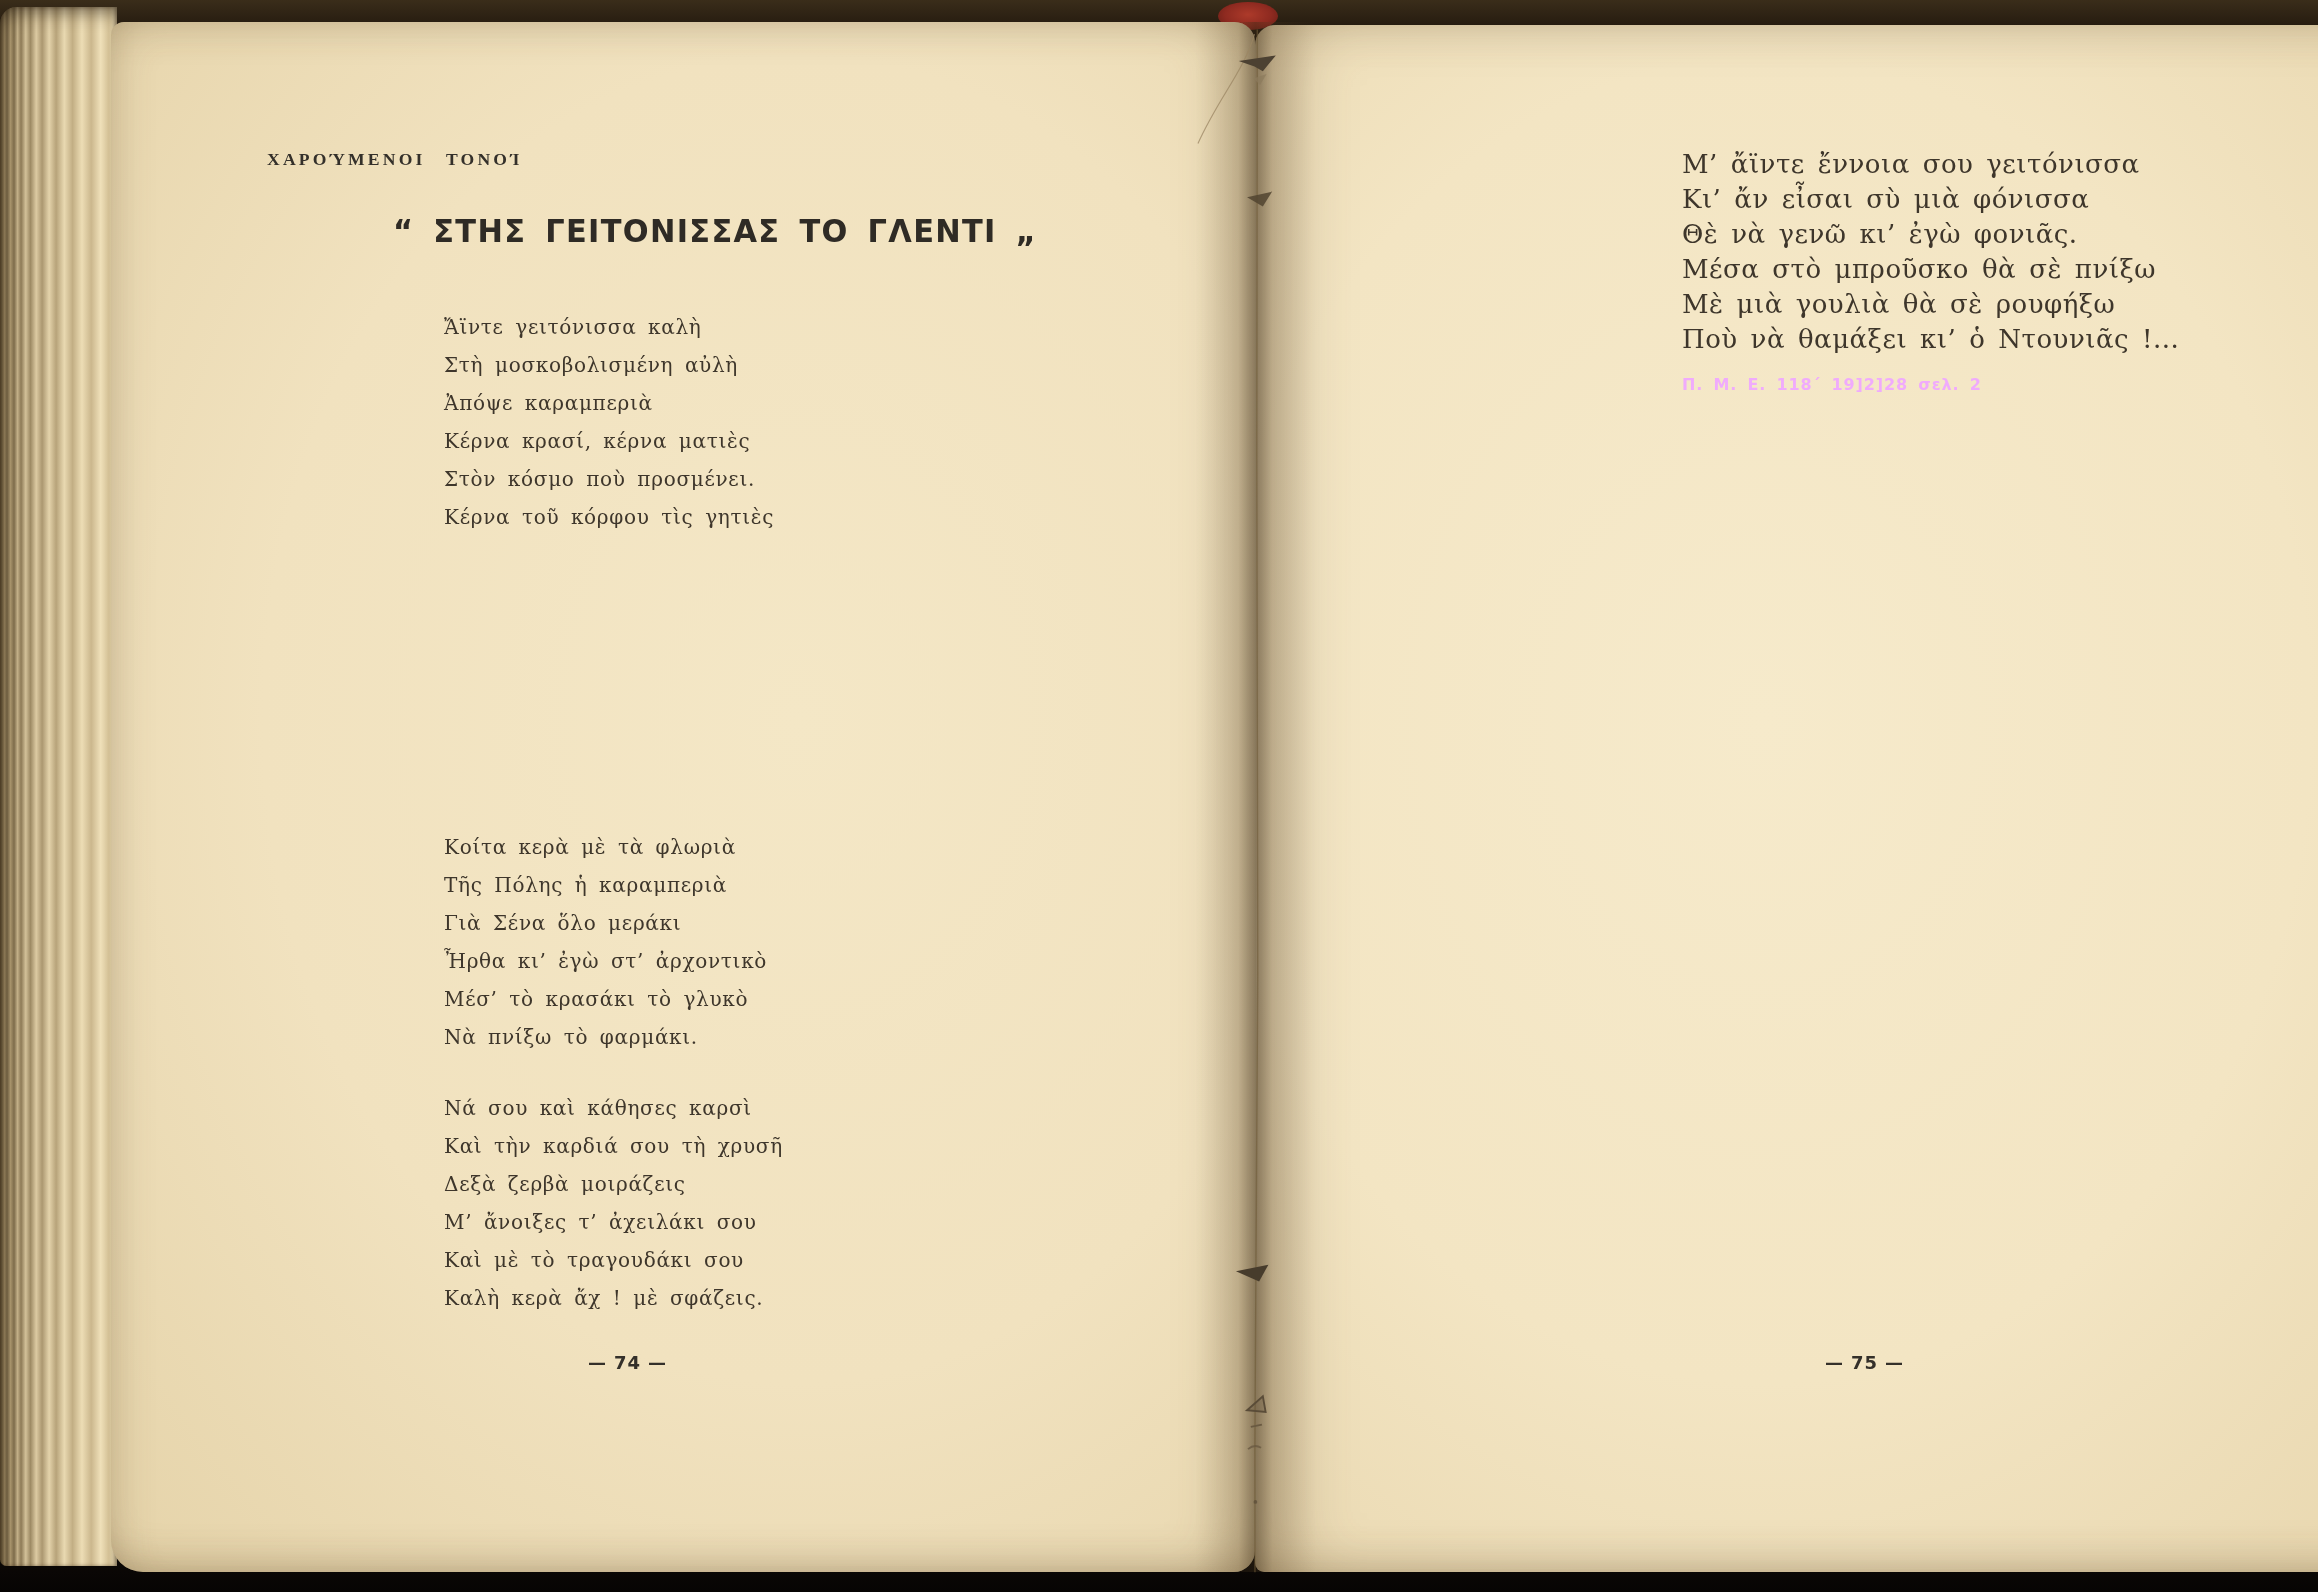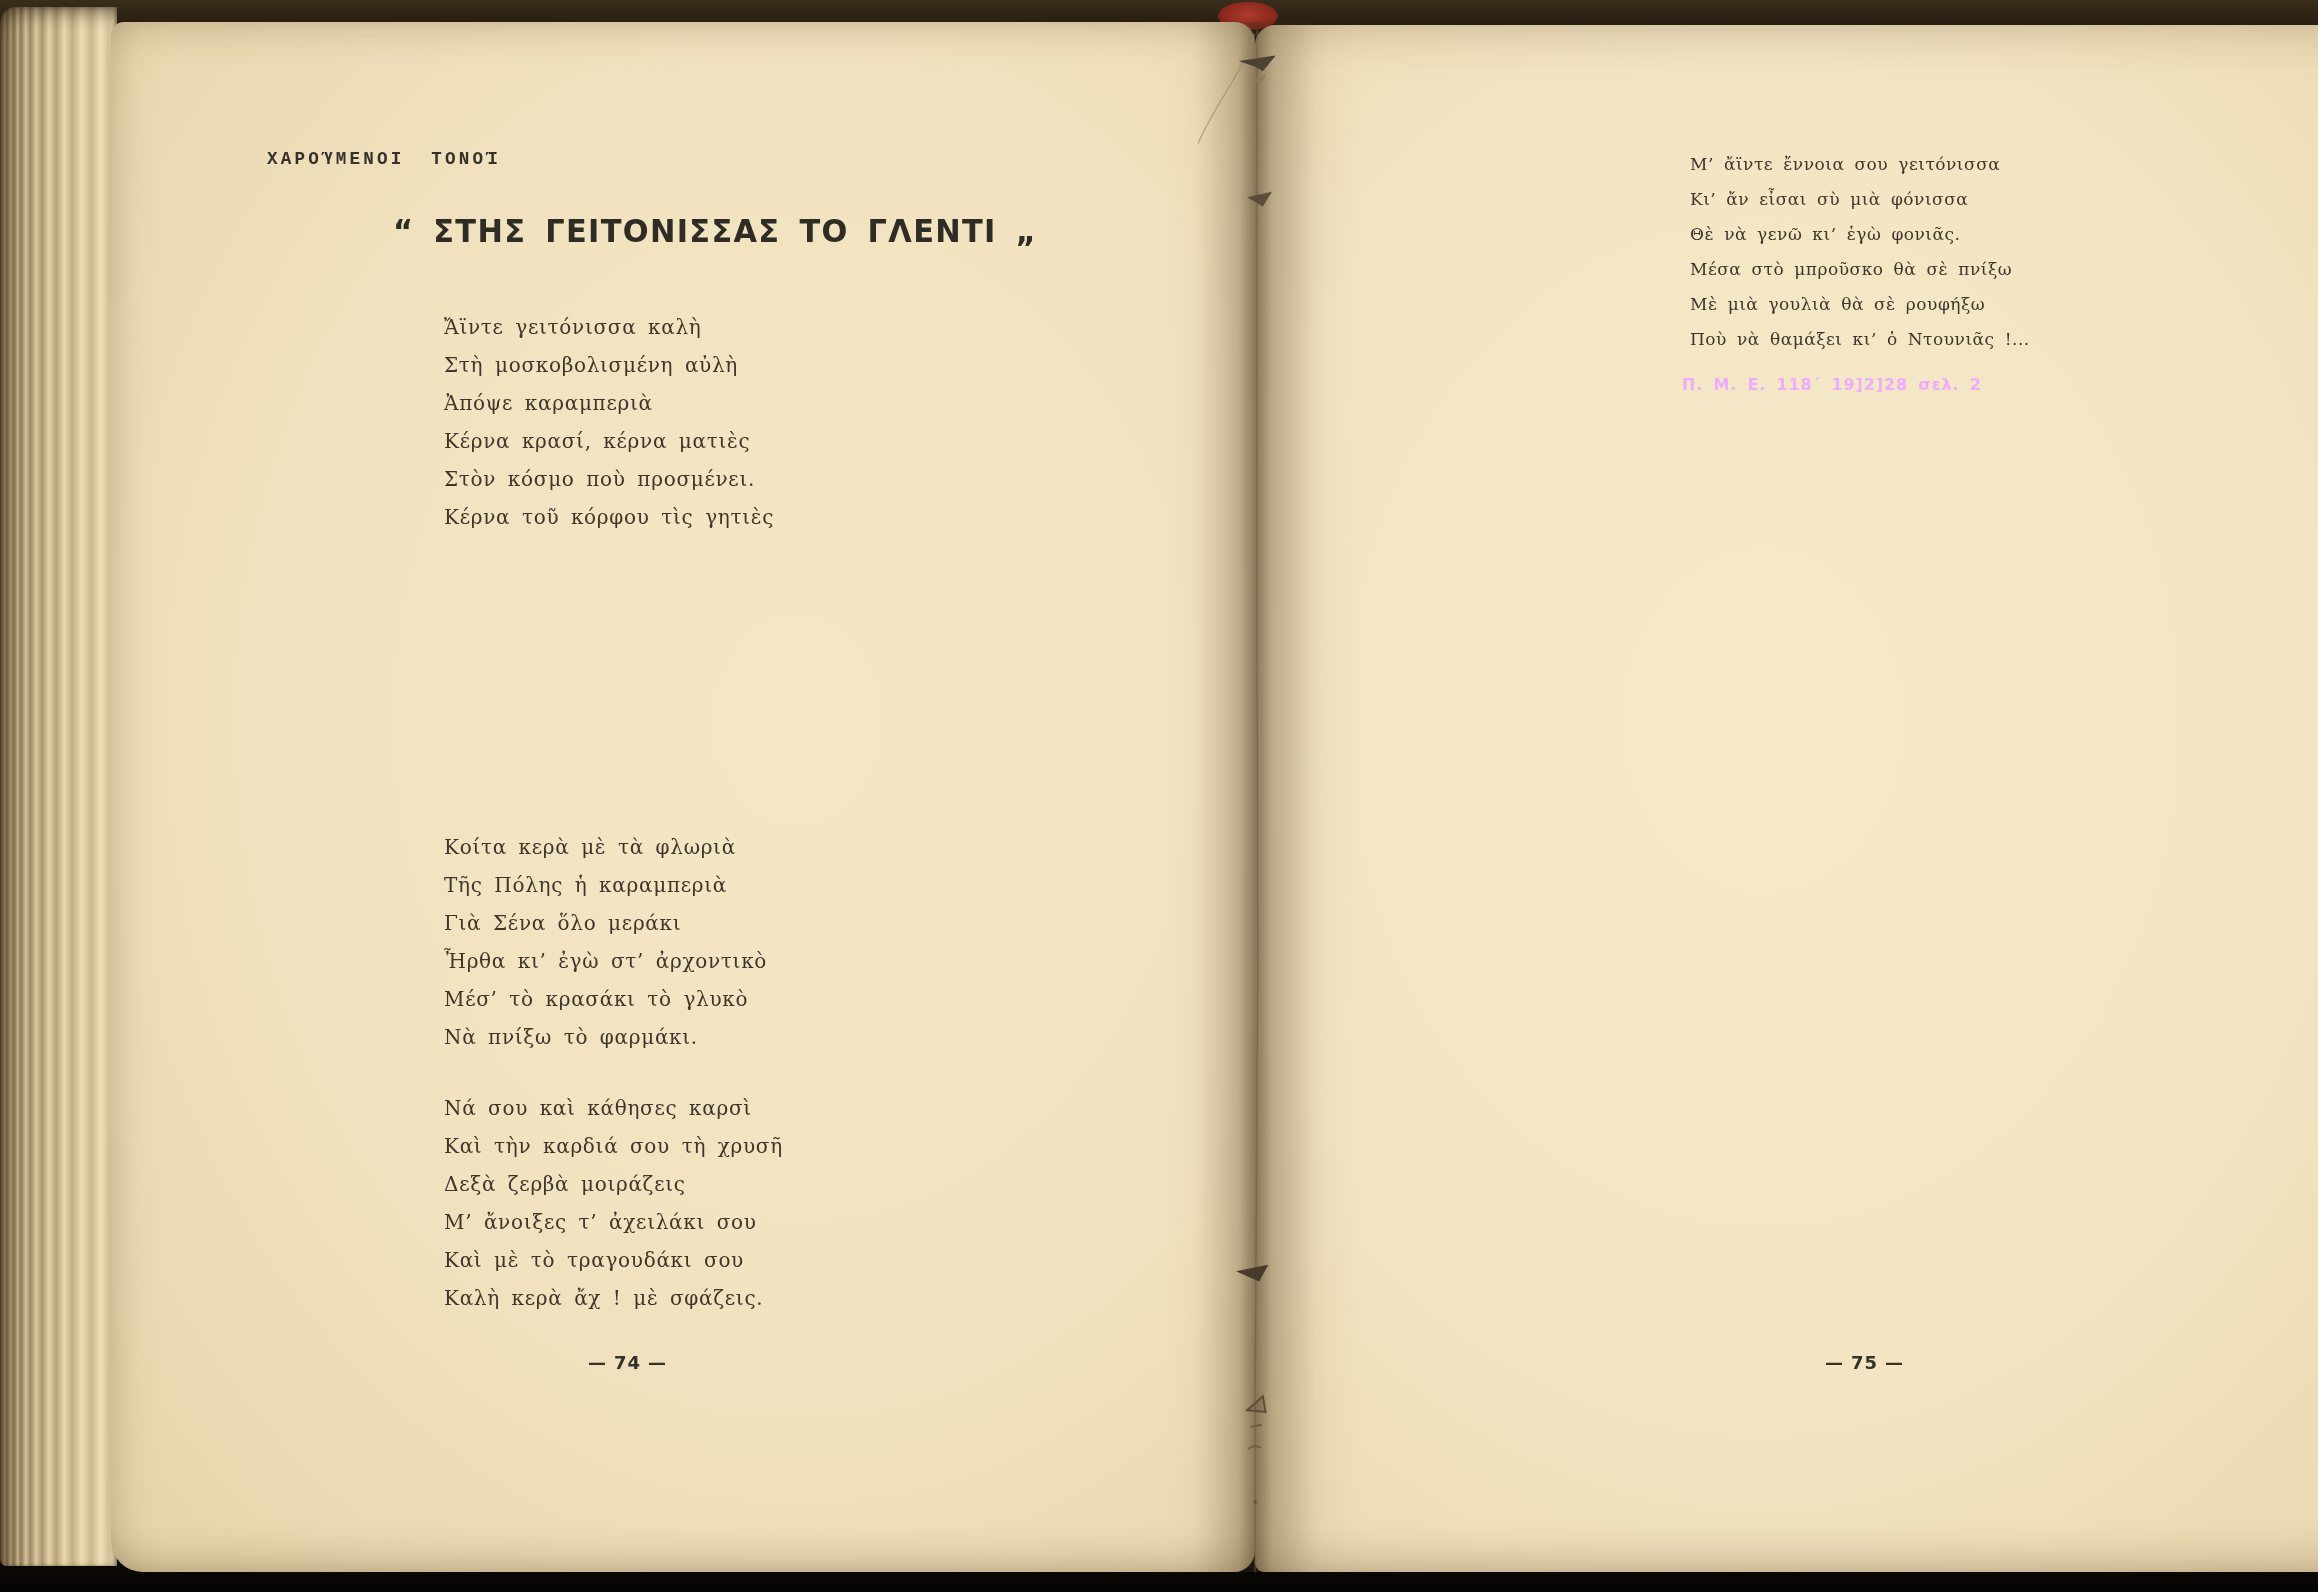--- a/index.html
+++ b/index.html
@@ -67,34 +67,34 @@
       rgba(91,70,40,.16) 64%, rgba(91,70,40,0) 100%);
     pointer-events:none;
   }
   svg.gutter-detail{position:absolute;left:1185px;top:0;z-index:6;pointer-events:none;}
 
   
   .txt{position:absolute;z-index:10;white-space:pre;}
 
   .running-header{
     left:267px;top:149px;
-    font-family:Liberation Mono, monospace;font-weight:700;
+    font-family:Liberation Serif, serif;font-weight:700;
     font-size:17.6px;letter-spacing:3.2px;word-spacing:13px;color:#34302a;
   }
   .poem-title{
     left:393px;top:212px;
     font-family:"DejaVu Sans",sans-serif;font-weight:700;
     font-size:32px;letter-spacing:1.4px;word-spacing:7.4px;color:#2f2b25;
     transform:scaleX(.95);transform-origin:left top;
   }
   .stanza{position:absolute;z-index:10;color:#3e362b;}
   .stanza .line{white-space:pre;}
   .stanza-left{left:444px;font-size:20px;line-height:38px;letter-spacing:0.7px;word-spacing:4.6px;}
   .s1{top:308px}.s2{top:569px}.s3{top:828px}.s4{top:1089px}
-  .stanza-right{left:1682px;top:147px;font-size:17px;line-height:35px;letter-spacing:0.5px;word-spacing:4.2px;margin-left:8px;}
+  .stanza-right{left:1682px;top:147px;font-size:26px;line-height:35px;letter-spacing:0.5px;word-spacing:4.2px;}
 
   .citation{
     left:1682px;top:375px;
     font-family:"DejaVu Sans",sans-serif;
     font-size:16px;letter-spacing:0.9px;word-spacing:3.7px;color:#f0abfc;font-weight:bold;
   }
   .pagenum{
     font-family:"DejaVu Sans",sans-serif;font-weight:700;
     font-size:18px;letter-spacing:0.9px;color:#34302a;
   }

